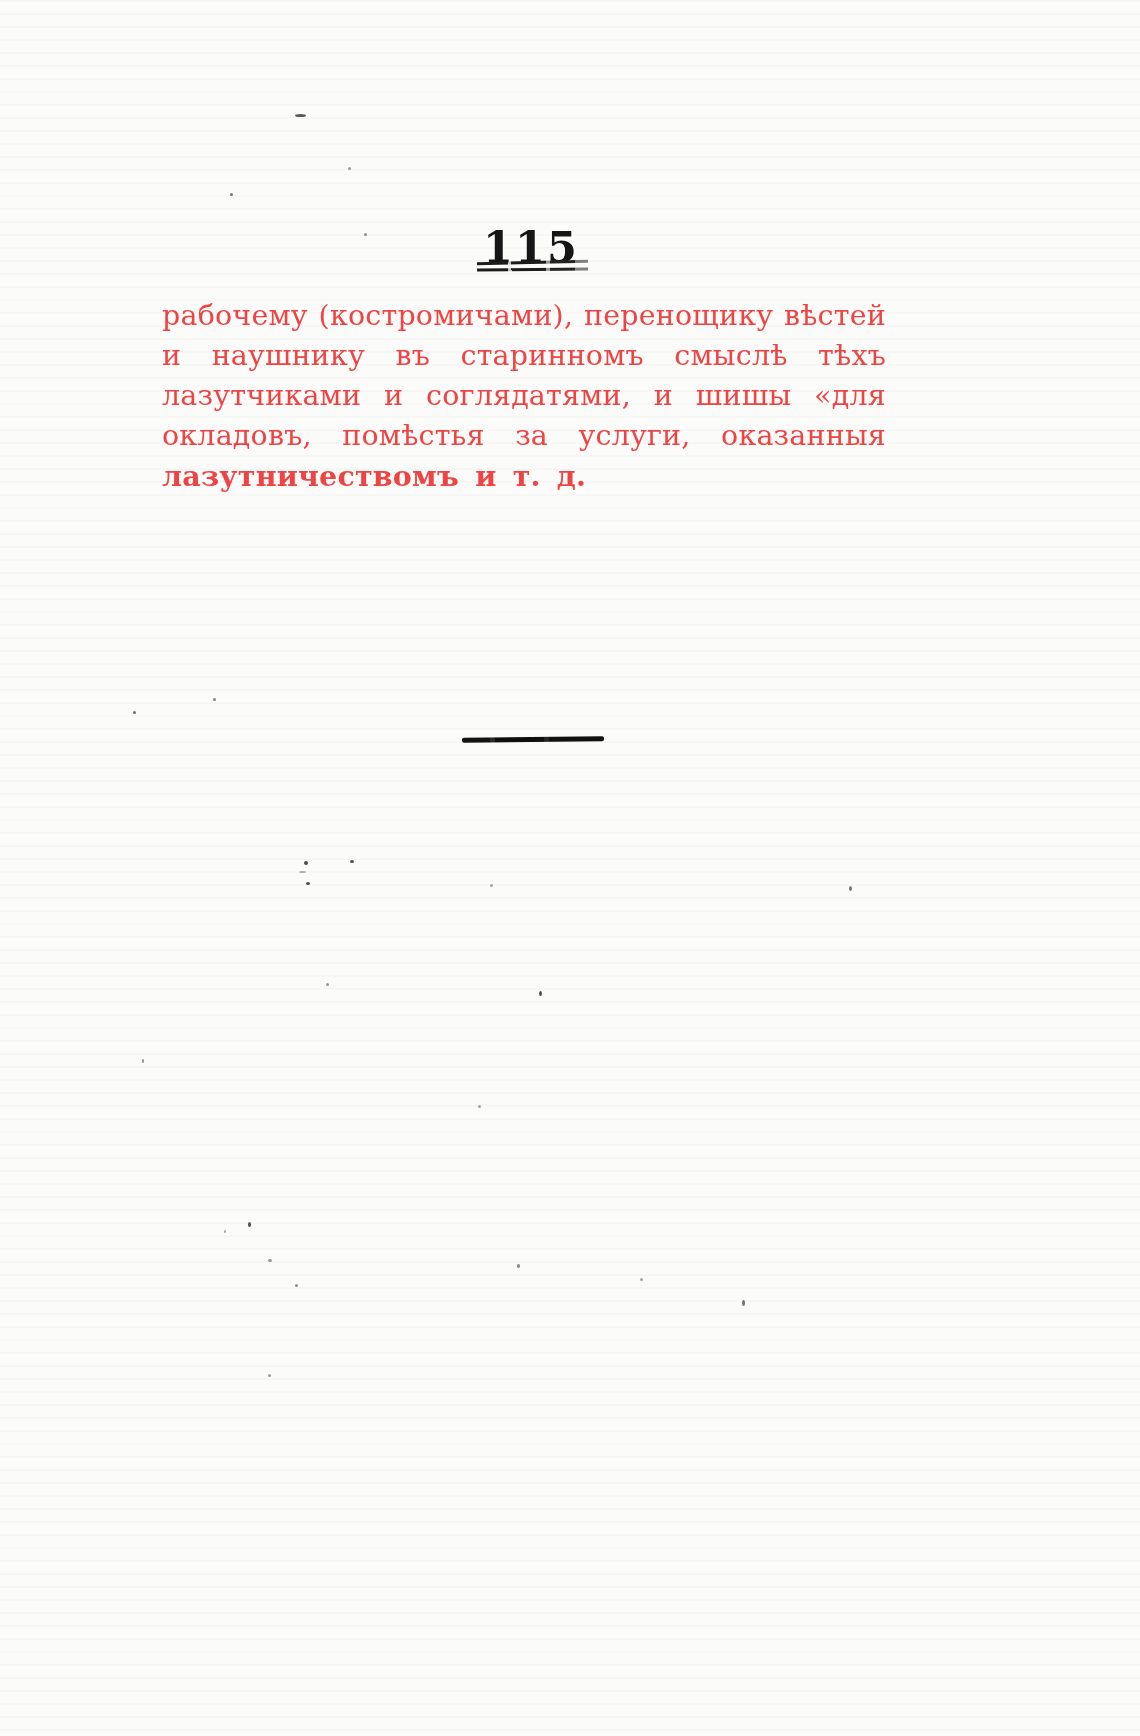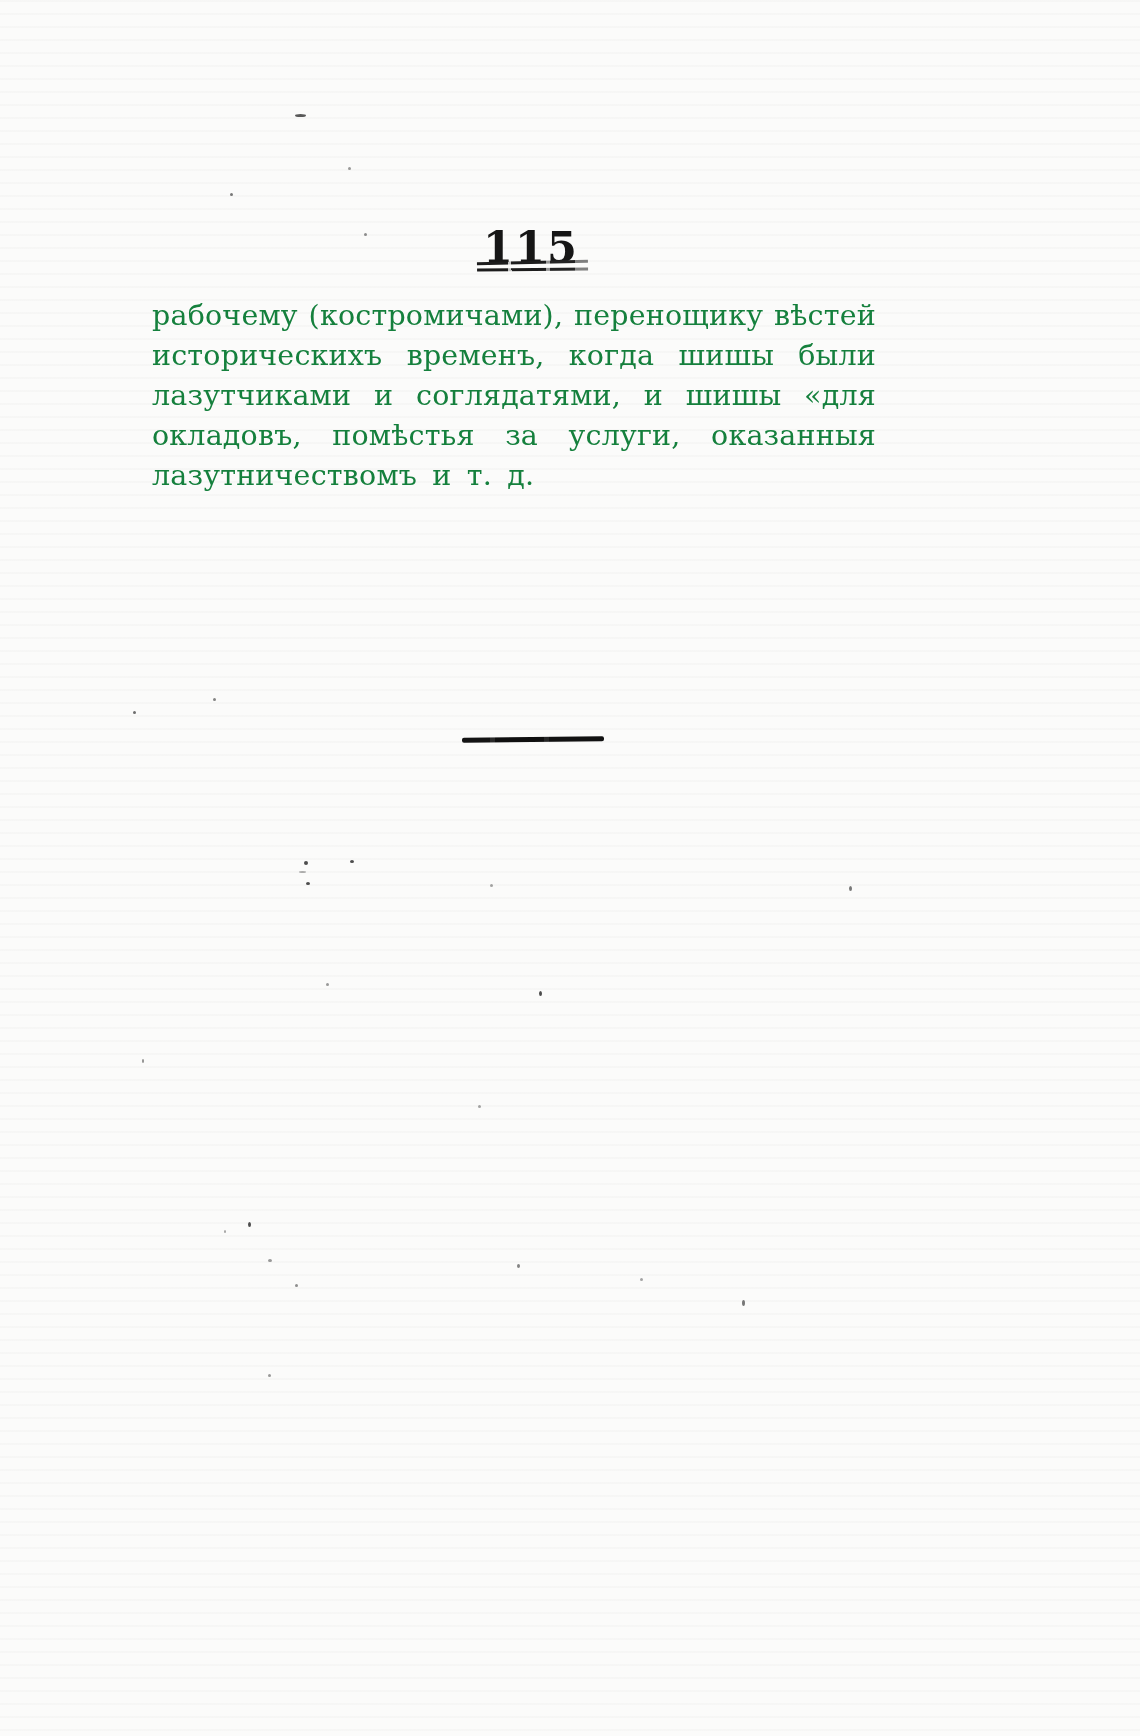--- a/index.html
+++ b/index.html
@@ -54,41 +54,42 @@
     background: linear-gradient(90deg,
       #1c1c1c 0 28%, rgba(28,28,28,0.25) 28% 31%,
       #1c1c1c 31% 62%, rgba(28,28,28,0.45) 62% 66%,
       #232323 66% 88%, rgba(28,28,28,0.55) 88% 100%);
   }
   .page-number-rule::before { top: 0; }
   .page-number-rule::after  { bottom: 0; transform: rotate(0.6deg); }
 
   .text-block {
     position: absolute;
-    left: 152px;
+    left: 162px;
     top: 296px;
     width: 724px;
-    color: #15803d;
+    color: #ef4444;
   }
   .text-block .line {
     font-size: 28.5px;
     line-height: 40px;
     height: 40px;
     white-space: nowrap;
     letter-spacing: 0.2px;
     text-align: justify;
     text-align-last: justify;
     text-justify: inter-word;
     white-space: normal;
     overflow: hidden;
   }
   .text-block .line.last {
     text-align: center;
     text-align-last: left;
     word-spacing: 6px;
+    font-weight: bold;
   }
   .end-divider {
     position: absolute;
     left: 462px;
     top: 737px;
     width: 142px;
     height: 4.5px;
     background: linear-gradient(90deg,
       #141414 0 20%, #2a2a2a 20% 23%, #101010 23% 58%,
       #262626 58% 61%, #121212 61% 100%);
@@ -108,21 +109,21 @@
 <div class="scan-bands"></div>
 
 <div>
 
   <div class="page-number">115</div>
 
   <div class="page-number-rule"></div>
 
   <div class="text-block" id="paragraph">
       <div class="line">рабочему (костромичами), перенощику вѣстей</div>
-      <div class="line">историческихъ временъ, когда шишы были</div>
+      <div class="line">и наушнику въ старинномъ смыслѣ тѣхъ</div>
       <div class="line">лазутчиками и соглядатями, и шишы «для</div>
       <div class="line">окладовъ, помѣстья за услуги, оказанныя</div>
       <div class="line last">лазутничествомъ и т. д.</div>
     </div>
 
   <div class="end-divider"></div>
 
   <div id="specks">
       <div class="speck" style="left: 295px; top: 114px; width: 11px; height: 3px; opacity: 0.75;"></div>
       <div class="speck" style="left: 348px; top: 167px; width: 3px; height: 3px; opacity: 0.45;"></div>

